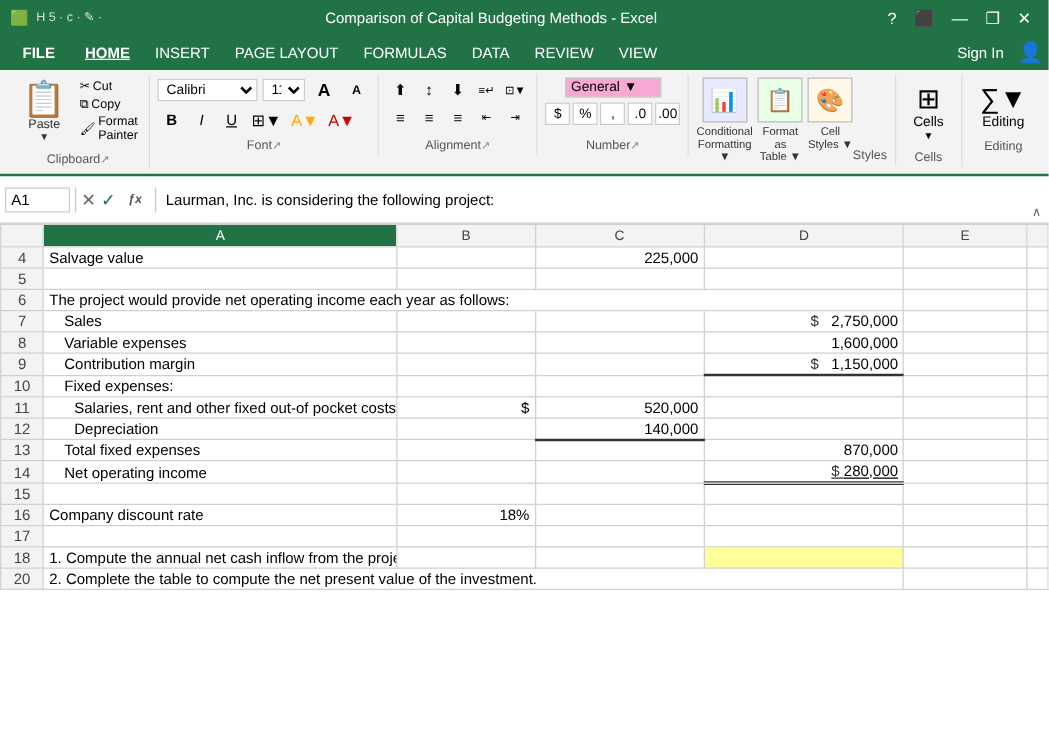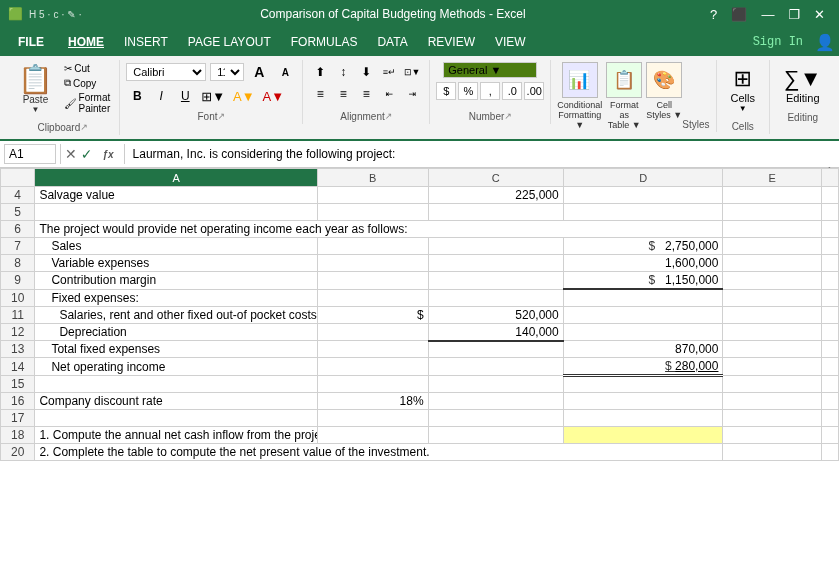--- a/index.html
+++ b/index.html
@@ -37,21 +37,21 @@
       border: none;
     }
     .menu-item {
       color: white;
       padding: 4px 10px;
       font-size: 12px;
       cursor: pointer;
       background: transparent;
       border: none;
     }
-    .menu-bar-right { margin-left: auto; color: #86efac; font-size: 12px; padding-right: 8px; font-family: Liberation Mono, monospace; }
+    .menu-bar-right { margin-left: auto; color: #ffffff; font-size: 12px; padding-right: 8px; }
 
     
     .ribbon-body {
       background: #f3f3f3;
       padding: 4px 6px;
       display: flex;
       gap: 0;
       align-items: flex-start;
       min-height: 72px;
       border-bottom: 2px solid #217346;
@@ -195,21 +195,21 @@
       top: 108px;
       font-size: 10px;
       cursor: pointer;
       color: #666;
     }
 
     
     .formula-bar {
       display: flex;
       align-items: center;
-      height: 27px;
+      height: 38px;
       border-bottom: 1px solid #ccc;
       background: white;
       padding: 0 4px;
       gap: 4px;
     }
     .cell-ref-box {
       width: 52px;
       border: 1px solid #ccc;
       padding: 2px 4px;
       font-size: 12px;
@@ -291,22 +291,22 @@
       align-items: center;
       padding-top: 2px;
     }
     .group-expand { font-size: 9px; color: #888; cursor: pointer; }
 
     
     .num-format-box {
       border: 1px solid #ccc;
       padding: 1px 4px;
       font-size: 11px;
-      background: #4d7c0f;
-      width: 94px;
+      background: #f9a8d4;
+      width: 77px;
       margin-bottom: 2px;
     }
     .num-small-btns { display: flex; gap: 2px; }
     .num-small-btn {
       width: 20px; height: 18px;
       border: 1px solid #ccc;
       background: white;
       cursor: pointer;
       font-size: 11px;
       display: flex; align-items: center; justify-content: center;

